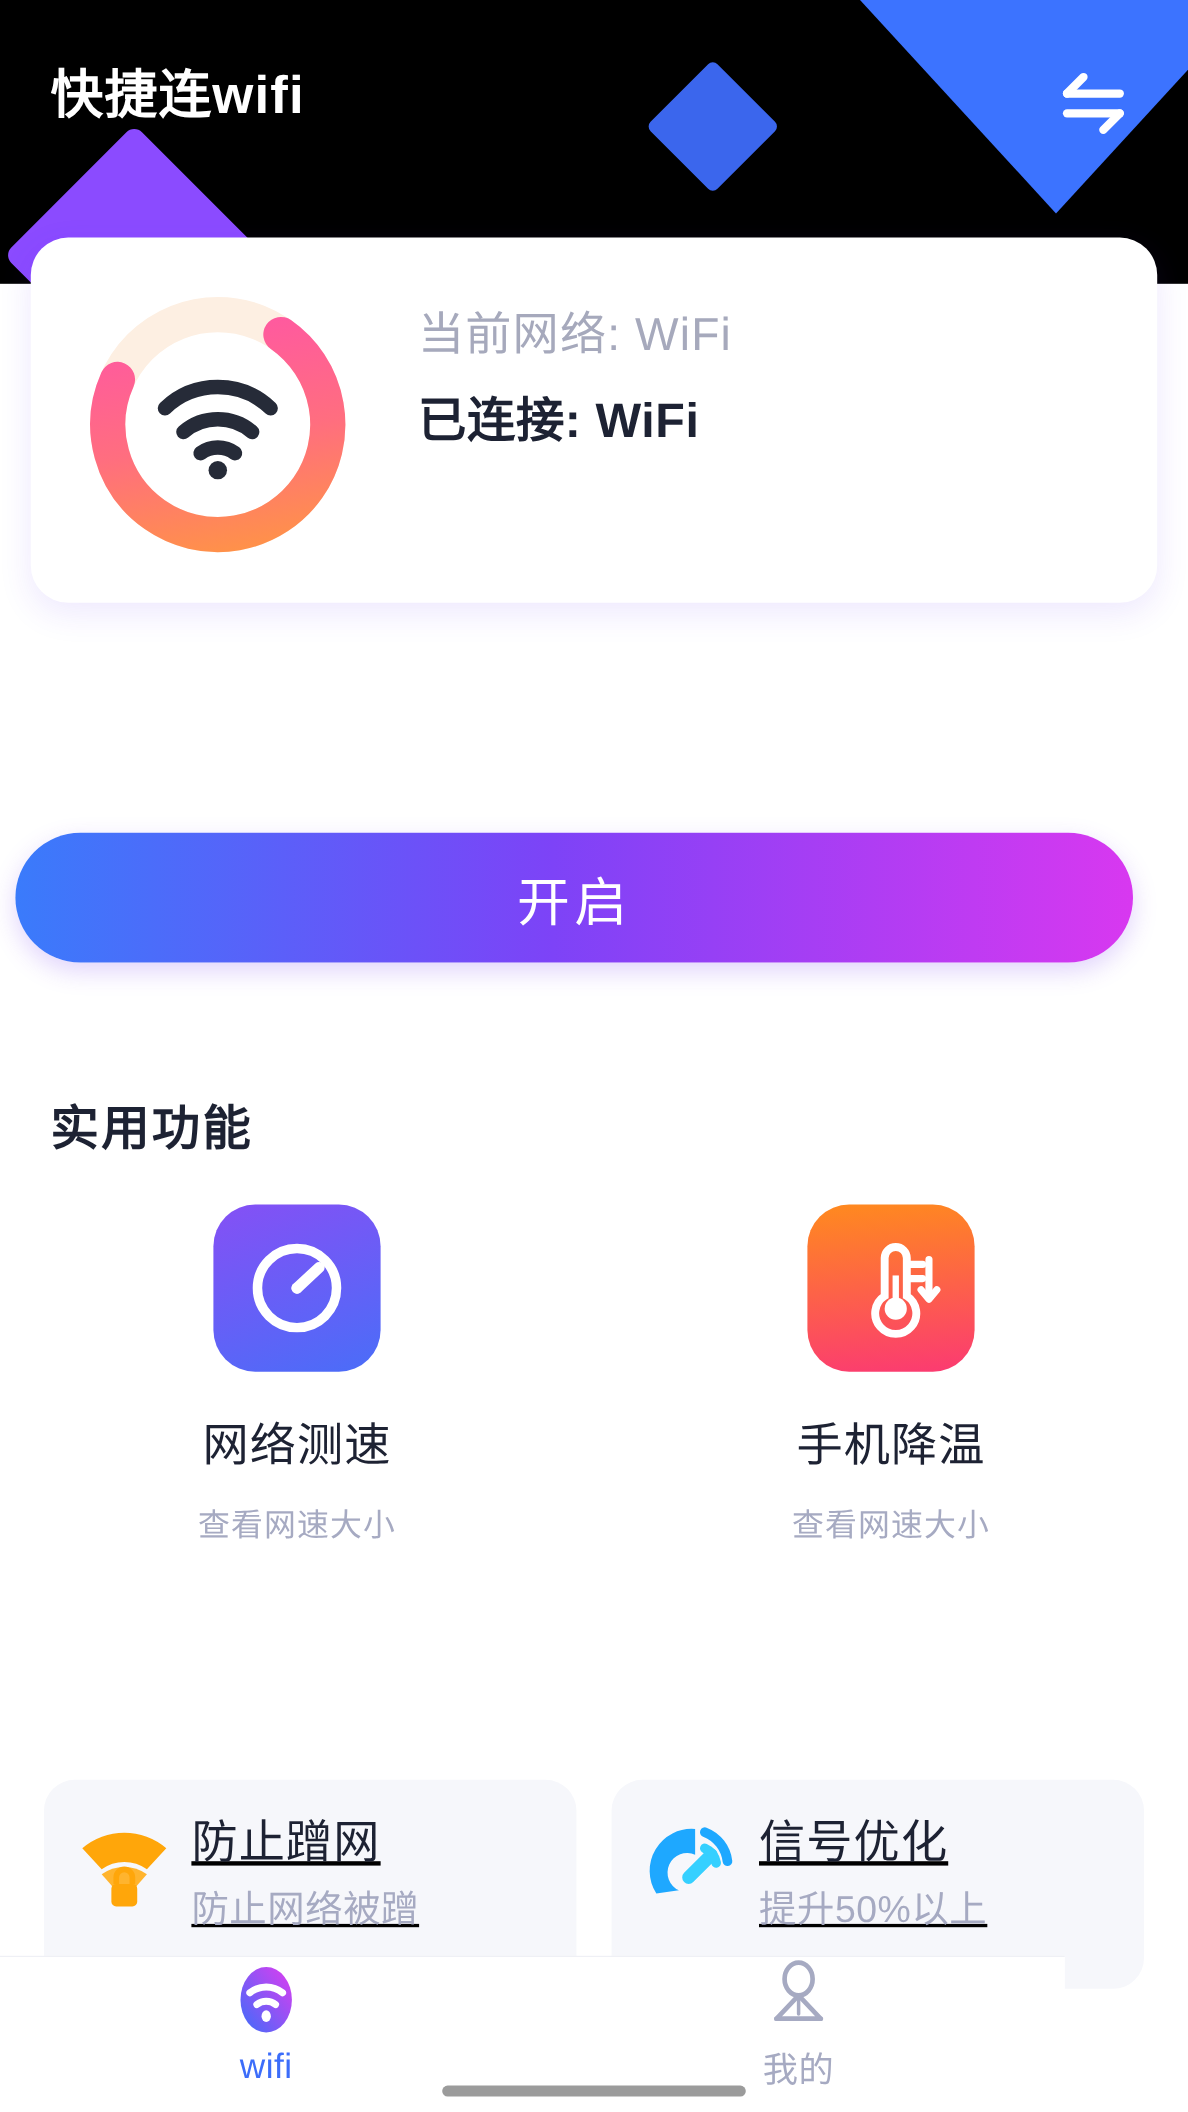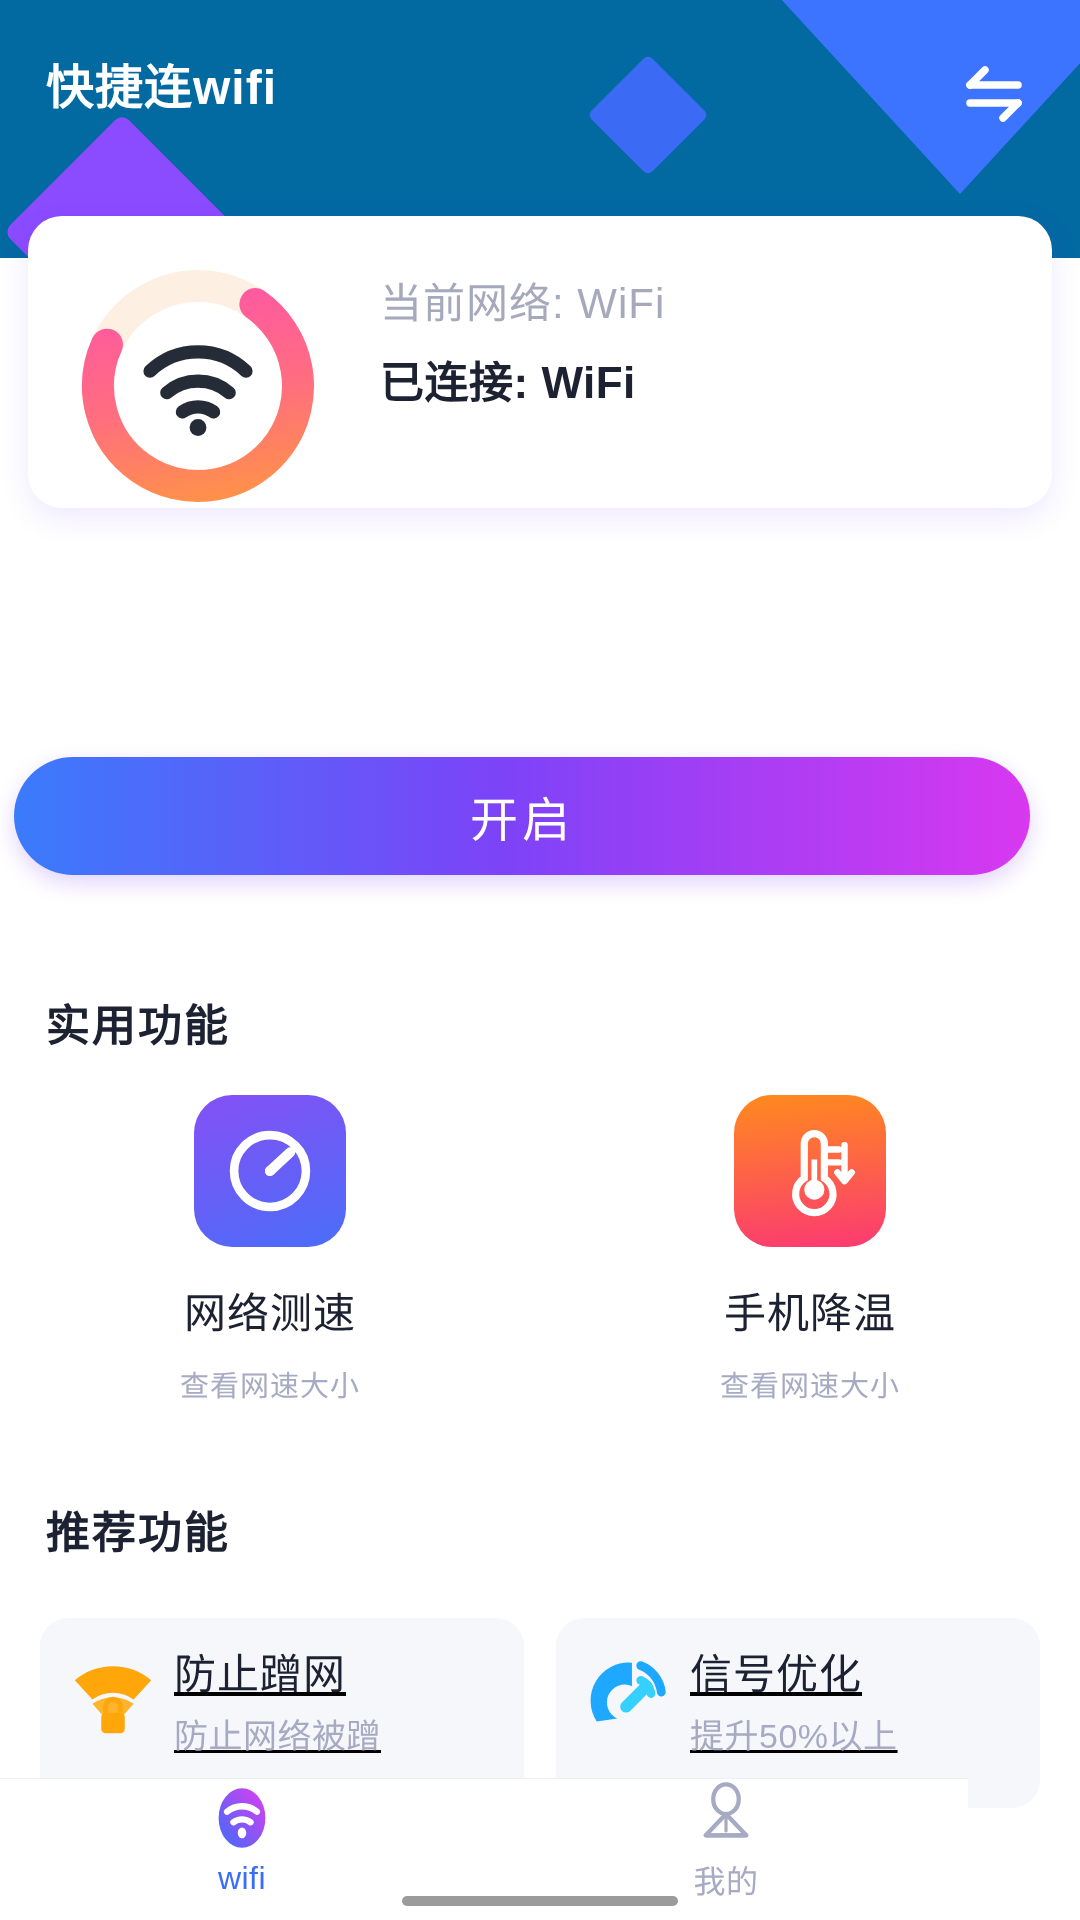--- a/index.html
+++ b/index.html
@@ -7,21 +7,21 @@
   html,body {
     width:1080px; height:1920px;
     font-family:"Liberation Sans","DejaVu Sans",sans-serif;
     background:#ffffff; overflow:hidden;
   }
   #screen { position:relative; width:1080px; height:1920px; background:#ffffff; overflow:hidden; }
 
   
   .header {
     position:absolute; top:0; left:0; width:1080px; height:258px;
-    background:#0369a1; overflow:hidden;padding-left:34px;
+    background:#000000; overflow:hidden;padding-left:34px;
   }
   .hdr-tri-blue {
     position:absolute; top:-2px; right:-2px;
     width:0; height:0;
     border-left:180px solid transparent;
     border-right:180px solid transparent;
     border-top:196px solid #3C73FF;
     transform:translateX(58px);
   }
   .hdr-diamond-mid {
@@ -41,21 +41,21 @@
   }
   .hdr-swap-btn {
     position:absolute; right:48px; top:58px;
     width:76px; height:72px; z-index:7; cursor:pointer;
   }
   .hdr-swap-btn svg { width:100%; height:100%; display:block; }
 
   
   .status-card {
     position:absolute; left:28px; top:216px;
-    width:1024px; height:292px;
+    width:1024px; height:332px;
     background:#ffffff; border-radius:34px;
     box-shadow:0 10px 30px rgba(90,40,245,.10);
     z-index:10;
   }
   .ring-wrap {
     position:absolute; left:38px; top:38px;
     width:264px; height:264px;
   }
   .ring-wrap svg { width:264px; height:264px; display:block; }
   .wifi-glyph {
@@ -245,21 +245,20 @@
           <path d="M56 14 V38" stroke="#ffffff" stroke-width="4.5" stroke-linecap="round"></path>
           <path d="M51 33 L56 39 L61 33" stroke="#ffffff" stroke-width="4.5" fill="none" stroke-linecap="round" stroke-linejoin="round"></path>
         </svg>
       </div>
       <div class="feat-label">手机降温</div>
       <div class="feat-sub">查看网速大小</div>
     </div>
 
   </div>
 
-  <div class="sec-title" id="sec-recommend">推荐功能</div>
 
   <div class="rec-row">
 
     <div class="rec-card">
       <div class="rec-icon">
         <svg viewBox="0 0 64 64" aria-hidden="true">
           <path d="M6 22 A40 40 0 0 1 58 22 L46 35 A24 24 0 0 0 18 35 Z" fill="#FFA60A"></path>
           <path d="M18 38 A24 24 0 0 1 46 38 L32 54 Z" fill="#FFB42E"></path>
           <rect x="24" y="44" width="16" height="14" rx="3" fill="#FFA60A"></rect>
           <path d="M27 44 v-4 a5 5 0 0 1 10 0 v4" stroke="#FFA60A" stroke-width="3.5" fill="none"></path>

